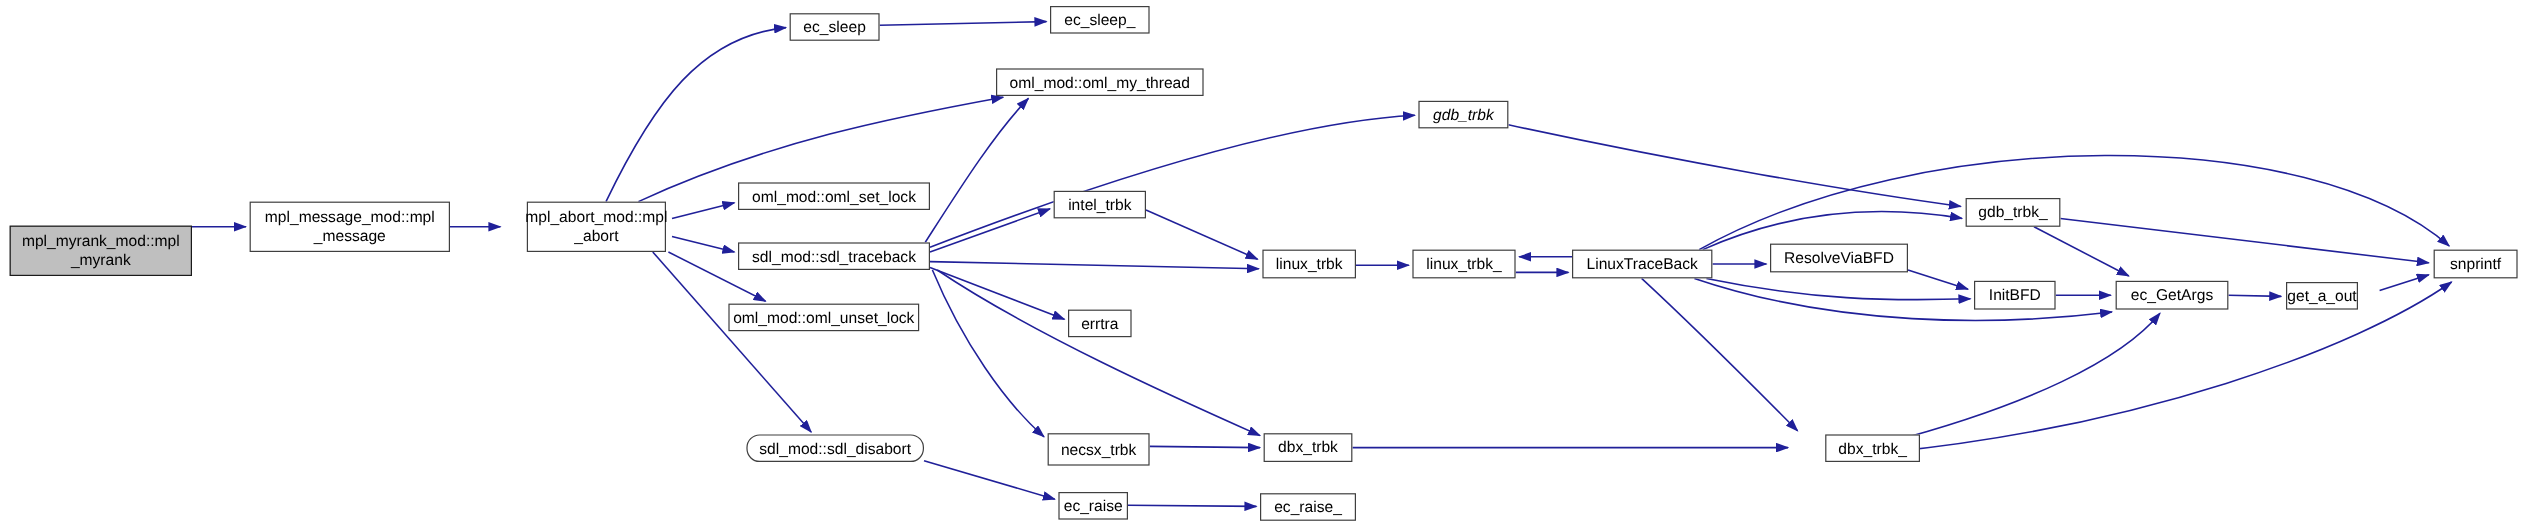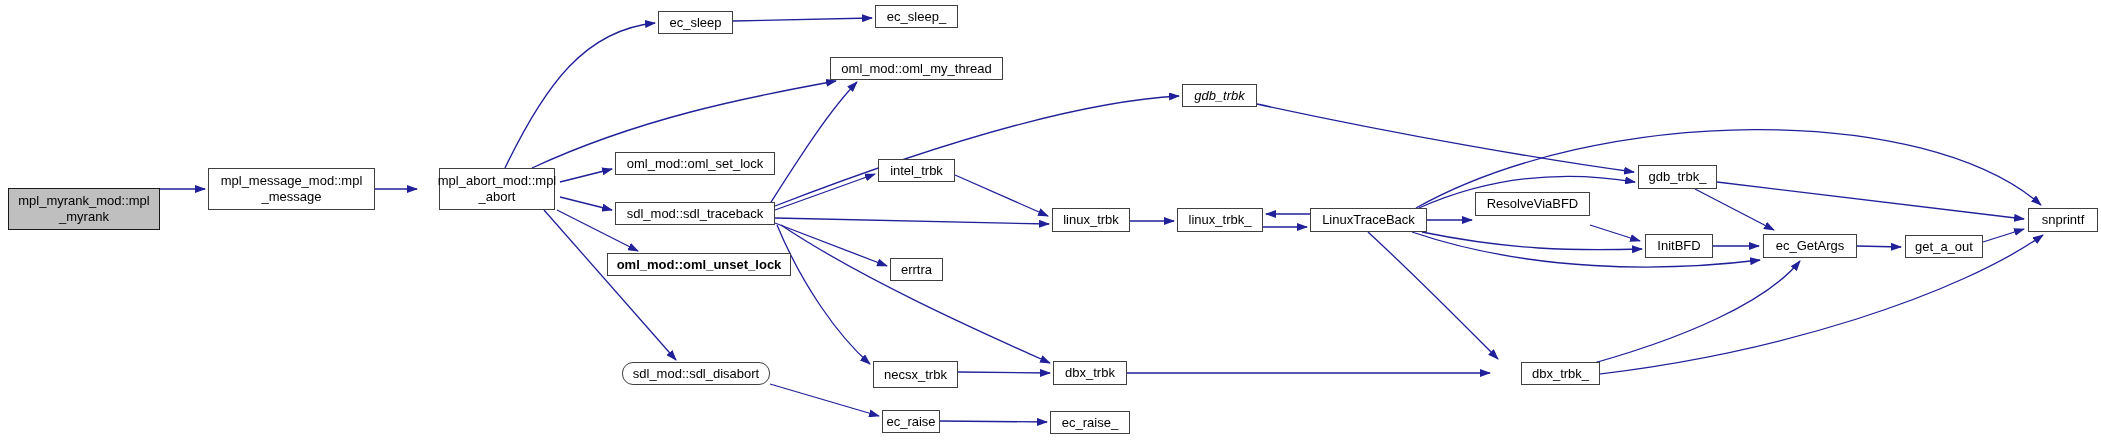--- a/index.html
+++ b/index.html
@@ -85,33 +85,33 @@
 _myrank</div>
   <div class="node" style="left:208px; top:168px; width:167px; height:42px;">mpl_message_mod::mpl
 _message</div>
   <div class="node" style="left:420px; top:168px; width:116px; height:42px;margin-left:19px;">mpl_abort_mod::mpl
 _abort</div>
   <div class="node" style="left:658px; top:11px;  width:75px;  height:23px;">ec_sleep</div>
   <div class="node" style="left:875px; top:5px;   width:83px;  height:23px;">ec_sleep_</div>
   <div class="node" style="left:830px; top:57px;  width:173px; height:23px;">oml_mod::oml_my_thread</div>
   <div class="node" style="left:615px; top:152px; width:160px; height:23px;">oml_mod::oml_set_lock</div>
   <div class="node" style="left:615px; top:202px; width:160px; height:23px;">sdl_mod::sdl_traceback</div>
-  <div class="node" style="left:607px; top:253px; width:184px; height:23px;font-weight:bold;">oml_mod::oml_unset_lock</div>
+  <div class="node" style="left:607px; top:253px; width:159px; height:23px;">oml_mod::oml_unset_lock</div>
   <div class="node" style="left:622px; top:362px; width:148px; height:23px;border-radius:11px;">sdl_mod::sdl_disabort</div>
   <div class="node" style="left:878px; top:159px; width:77px;  height:23px;">intel_trbk</div>
   <div class="node" style="left:890px; top:258px; width:53px;  height:23px;">errtra</div>
   <div class="node" style="left:873px; top:361px; width:85px;  height:27px;">necsx_trbk</div>
   <div class="node" style="left:882px; top:410px; width:58px;  height:23px;">ec_raise</div>
   <div class="node" style="left:1182px;top:84px;  width:75px;  height:23px;font-style:italic;">gdb_trbk</div>
   <div class="node" style="left:1052px;top:208px; width:78px;  height:24px;">linux_trbk</div>
   <div class="node" style="left:1177px;top:208px; width:86px;  height:24px;">linux_trbk_</div>
   <div class="node" style="left:1053px;top:361px; width:74px;  height:24px;">dbx_trbk</div>
   <div class="node" style="left:1050px;top:411px; width:80px;  height:23px;">ec_raise_</div>
   <div class="node" style="left:1310px;top:208px; width:117px; height:24px;">LinuxTraceBack</div>
-  <div class="node" style="left:1475px;top:192px; width:115px; height:24px;">ResolveViaBFD</div>
+  <div class="node" style="left:1475px;top:203px; width:115px; height:24px;">ResolveViaBFD</div>
   <div class="node" style="left:1638px;top:165px; width:79px;  height:24px;">gdb_trbk_</div>
   <div class="node" style="left:1645px;top:234px; width:68px;  height:24px;">InitBFD</div>
   <div class="node" style="left:1763px;top:234px; width:94px;  height:24px;">ec_GetArgs</div>
-  <div class="node" style="left:1905px;top:235px; width:78px;  height:23px;">get_a_out</div>
+  <div class="node" style="left:1905px;top:235px; width:60px;  height:23px;">get_a_out</div>
   <div class="node" style="left:2028px;top:208px; width:70px;  height:24px;">snprintf</div>
   <div class="node" style="left:1493px;top:362px; width:79px;  height:23px;margin-left:28px;">dbx_trbk_</div>
 
 </div>
 
 </body></html>

